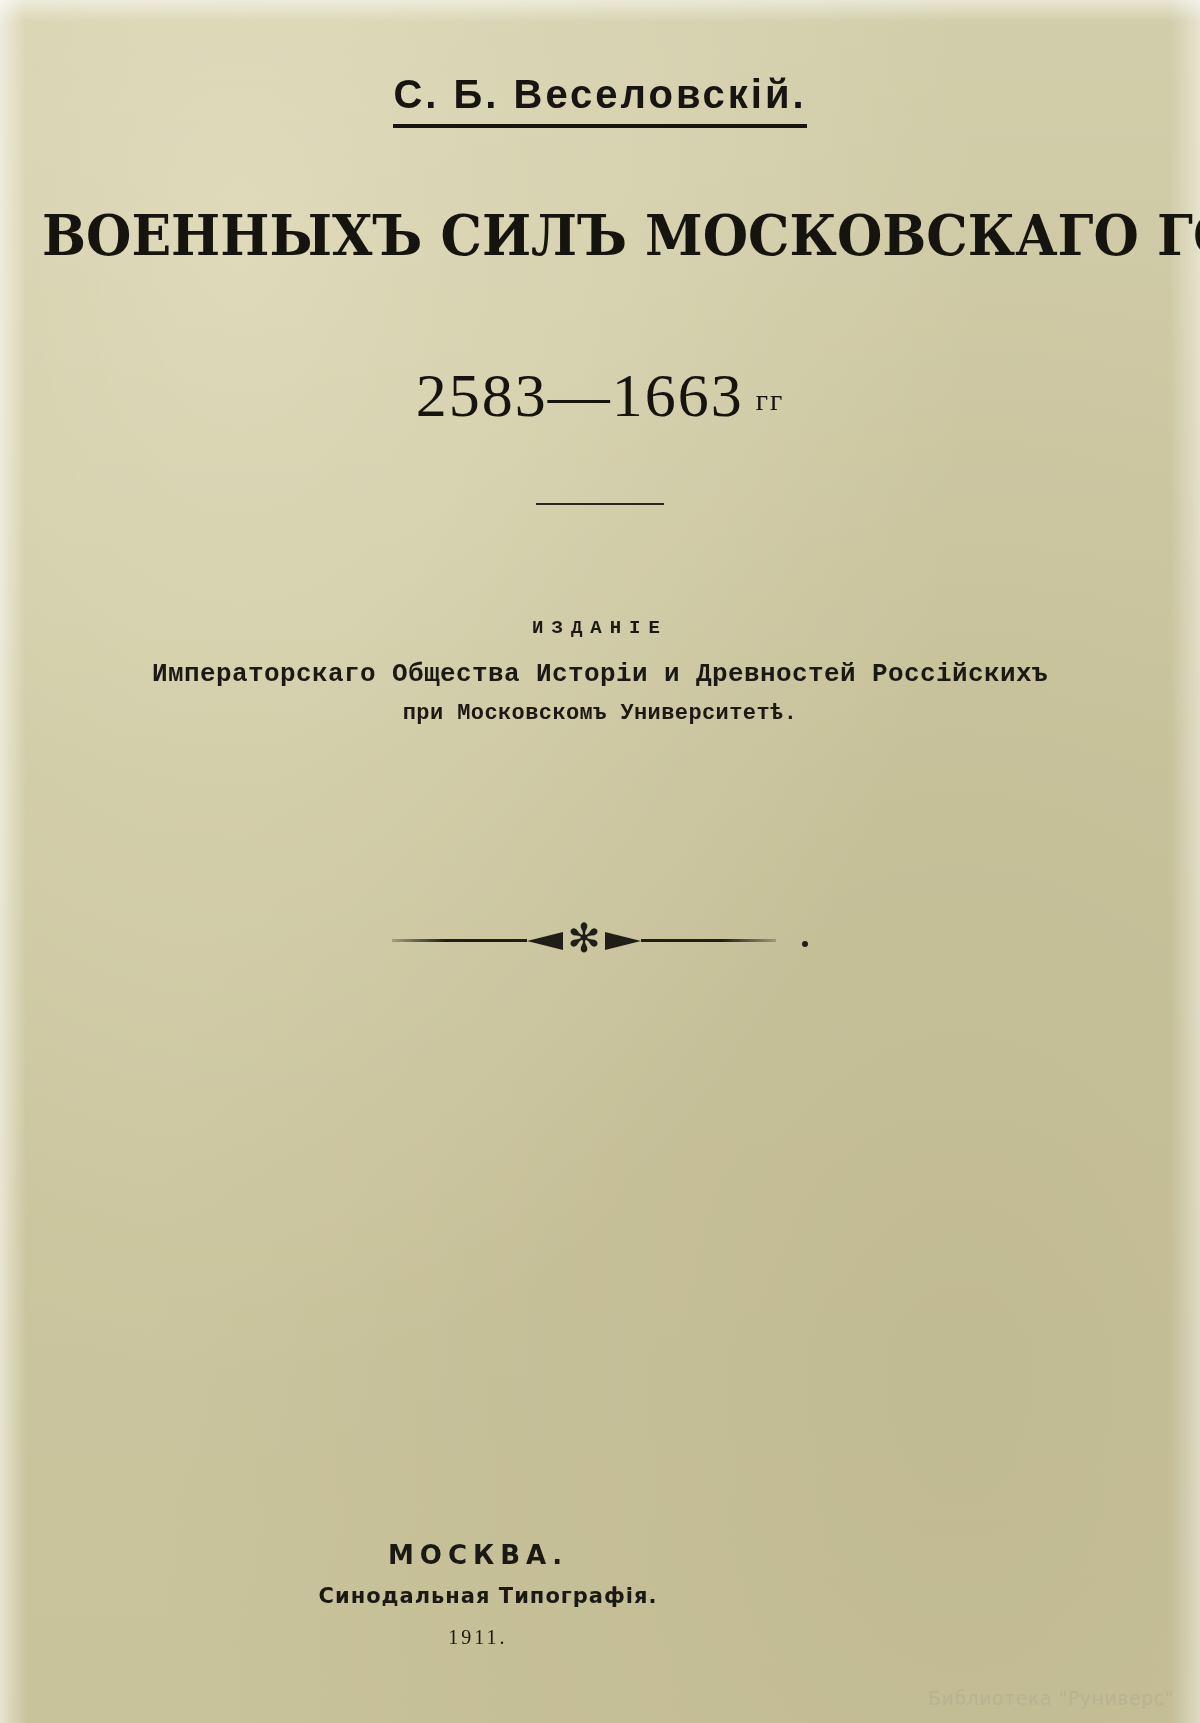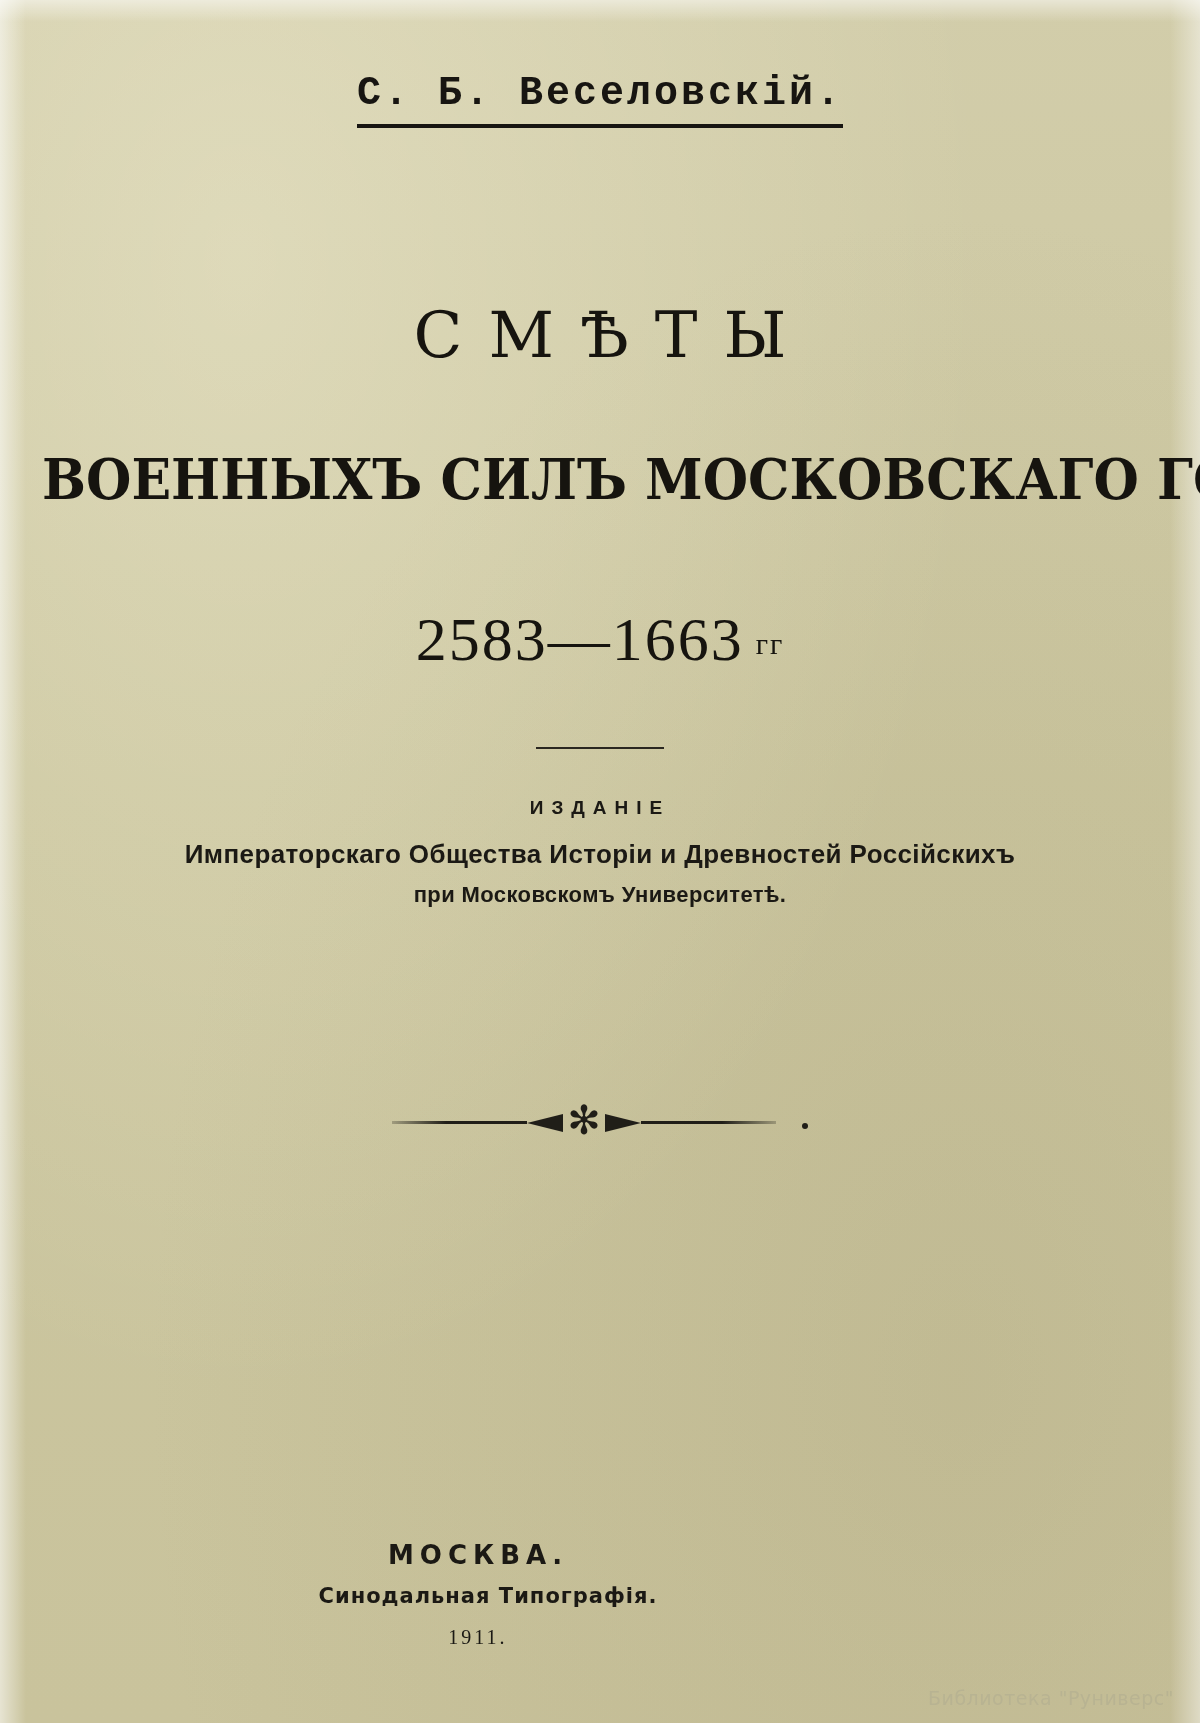--- a/index.html
+++ b/index.html
@@ -53,21 +53,21 @@
   }
 
   
   .author-wrap {
     margin-top: 72px;
     display: flex;
     justify-content: center;
   }
   .author {
     display: inline-block;
-    font-family: Liberation Mono, monospace;
+    font-family: Liberation Sans, sans-serif;
     font-weight: bold;
     font-size: 40px;
     letter-spacing: 3px;
     color: #171511;
     padding-bottom: 8px;
     border-bottom: 4px solid #171511;
     line-height: 1.1;
   }
 
   
@@ -108,22 +108,22 @@
   }
 
   .rule-short {
     width: 128px;
     height: 2px;
     background: #2a2720;
     margin: 72px auto 0 auto;
   }
 
   .imprint {
-    margin-top: 48px;
-    font-family: Liberation Sans, sans-serif;
+    margin-top: 112px;
+    font-family: Liberation Mono, monospace;
   }
   .imprint .edition {
     font-size: 19px;
     letter-spacing: 8px;
     font-weight: bold;
     color: #1b1914;
   }
   .imprint .society {
     margin-top: 20px;
     font-size: 26px;
@@ -227,21 +227,20 @@
   <div class="edge-left"></div>
   <div class="edge-right"></div>
   <div class="edge-top"></div>
 
   <div class="content">
 
     <div class="author-wrap">
       <div class="author">С. Б. Веселовскій.</div>
     </div>
 
-    <div class="title-main">СМѢТЫ</div>
 
     <div class="title-sub">ВОЕННЫХЪ СИЛЪ МОСКОВСКАГО ГОСУДАРСТВА</div>
 
     <div class="title-years">
       <span>2583—1663</span><span class="gg">гг</span>
     </div>
 
     <div class="rule-short"></div>
 
     <div class="imprint">

